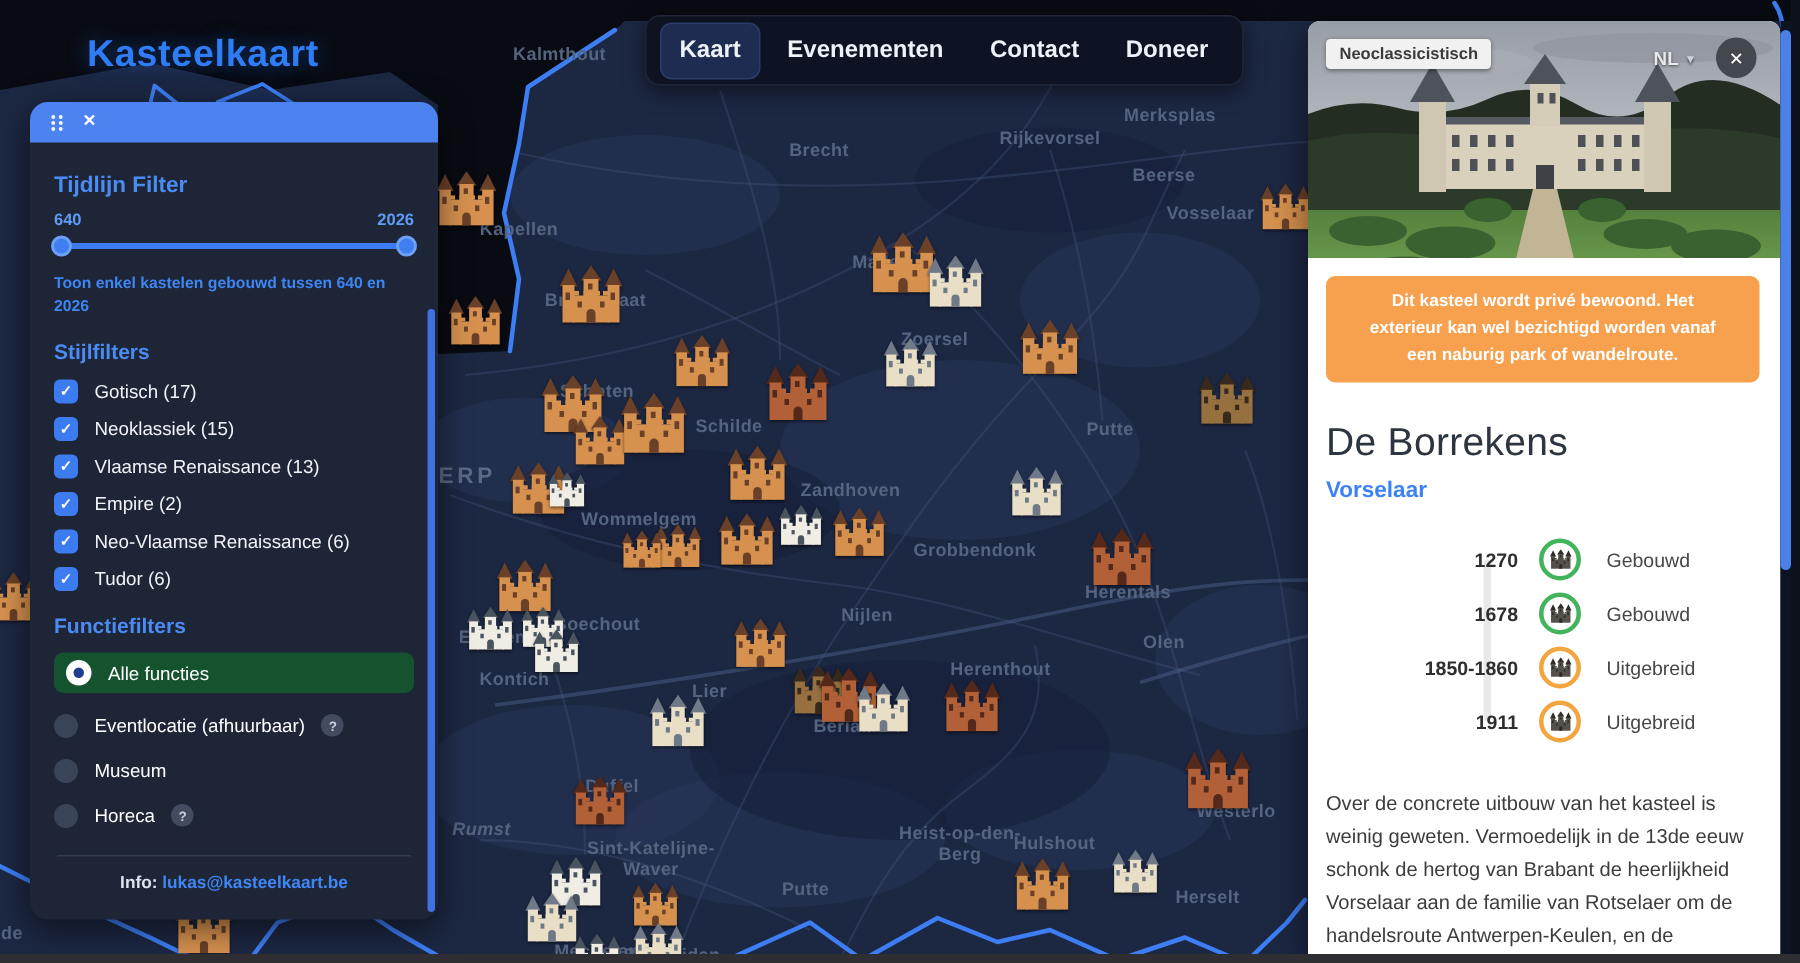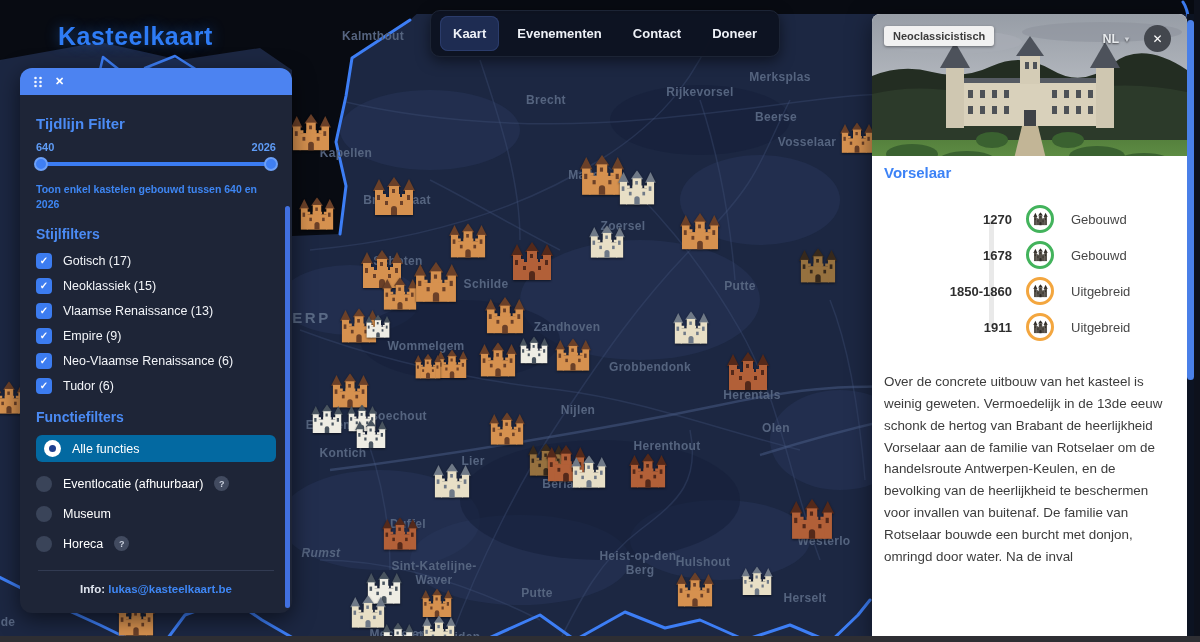--- a/index.html
+++ b/index.html
@@ -21,21 +21,21 @@
   .wall{fill:var(--wall);} .roof{fill:var(--roof);}
 
   
   .logo{position:absolute;left:10px;top:22px;z-index:6;color:#2e7cf6;font-size:25px;font-weight:800;
         letter-spacing:.5px;text-shadow:0 0 14px rgba(46,124,246,.45);margin-left:48px;}
 
   
   .topnav{position:absolute;left:430px;top:10px;height:47px;z-index:6;display:flex;align-items:center;gap:5px;
           padding:0 9px;background:rgba(13,19,33,.97);border:1px solid #1c2435;border-radius:10px;
           box-shadow:0 4px 14px rgba(0,0,0,.5);box-sizing:border-box;}
-  .tab{border:none;background:none;color:#eef1f7;font-family:inherit;font-size:13px;font-weight:700;
+  .tab{border:none;background:none;color:#eef1f7;font-family:inherit;font-size:16px;font-weight:700;
        padding:10px 13px;border-radius:8px;cursor:pointer;}
   .tab.active{background:#1e2c52;box-shadow:inset 0 0 0 1px #2b3c6b;}
 
   
   .filter-panel{position:absolute;left:20px;top:68px;width:272px;height:545px;background:#1e2537;
                 border-radius:12px;box-shadow:0 6px 22px rgba(0,0,0,.55);z-index:7;box-sizing:border-box;}
   .fp-header{height:27px;background:#4c83f1;border-radius:12px 12px 0 0;display:flex;align-items:center;
              gap:12px;padding:0 13px;}
   .fp-close{color:#fff;font-size:11px;font-weight:700;cursor:pointer;line-height:1;}
   .fp-body{padding:12px 16px 0;position:relative;}
@@ -48,36 +48,36 @@
   .range-handle{position:absolute;top:0;width:14px;height:14px;border-radius:50%;background:#3f7ff2;
                 border:2px solid #6da0f6;box-sizing:border-box;cursor:pointer;}
   .range-handle.min{left:-2px;} .range-handle.max{right:-2px;}
   .range-caption{color:#3e86f3;font-size:10.5px;font-weight:700;margin-top:11px;line-height:1.4;}
   .check-row{display:flex;align-items:center;gap:11px;margin-top:8px;height:17px;cursor:pointer;}
   .check-row:first-of-type{margin-top:10px;}
   .checkbox{width:16px;height:16px;border-radius:4px;background:#3c7cf0;color:#fff;font-size:10px;font-weight:700;
             display:flex;align-items:center;justify-content:center;flex:0 0 auto;}
   .check-label{color:#f2f4f8;font-size:12.5px;}
   .radio-row{display:flex;align-items:center;gap:11px;margin-top:13px;height:17px;cursor:pointer;}
-  .radio-row.selected{background:#0369a1;border-radius:6px;height:27px;margin-top:10px;padding:0 8px;}
+  .radio-row.selected{background:#14532d;border-radius:6px;height:27px;margin-top:10px;padding:0 8px;}
   .radio-dot{width:16px;height:16px;border-radius:50%;background:#3a4459;flex:0 0 auto;position:relative;}
   .radio-row.selected .radio-dot{width:17px;height:17px;background:#fff;}
   .radio-row.selected .radio-dot::after{content:"";position:absolute;left:5px;top:5px;width:7px;height:7px;
             border-radius:50%;background:#1e3f8f;}
   .radio-label{color:#fff;font-size:12.5px;}
   .help-badge{width:15px;height:15px;border-radius:50%;background:#424b60;color:#c9cfdc;font-size:9px;font-weight:700;
               display:flex;align-items:center;justify-content:center;flex:0 0 auto;}
   .fp-divider{height:1px;background:#323b52;margin:18px 2px 0;}
   .fp-info{margin-top:12px;text-align:center;font-size:11.5px;color:#dfe4ee;font-weight:700;}
   .fp-info .mail{color:#3f87f5;cursor:pointer;}
 
   
   .detail-panel{position:absolute;left:872px;top:14px;width:315px;height:628px;background:#fff;
                 border-radius:8px 8px 0 0;z-index:7;box-shadow:0 6px 24px rgba(0,0,0,.5);overflow:hidden;}
-  .photo{position:relative;height:142px;overflow:hidden;}
+  .photo{position:relative;height:158px;overflow:hidden;}
   .photo svg{display:block;}
   .style-badge{position:absolute;left:12px;top:12px;background:#f1f1f1;color:#3b3b3b;font-size:11px;font-weight:700;
                padding:4px 9px;border-radius:3px;box-shadow:0 1px 3px rgba(0,0,0,.4);}
   .lang{position:absolute;right:56px;top:18px;color:#e8ebee;font-size:12.5px;font-weight:700;display:flex;
         align-items:center;gap:4px;text-shadow:0 1px 2px rgba(0,0,0,.6);cursor:pointer;}
   .caret{font-size:8px;color:#cfd3d9;}
   .close-btn{position:absolute;right:16px;top:11px;width:27px;height:27px;border-radius:50%;background:#43474e;
              color:#fff;display:flex;align-items:center;justify-content:center;font-size:12px;cursor:pointer;}
   .notice{margin:12px 14px 0 12px;background:#f7a14e;border-radius:6px;color:#fff;font-size:11.5px;font-weight:700;
           text-align:center;padding:9px 18px;line-height:1.55;}
@@ -406,21 +406,21 @@
           <div class="check-row">
             <span class="checkbox">✓</span>
             <span class="check-label">Neoklassiek (15)</span>
           </div>
           <div class="check-row">
             <span class="checkbox">✓</span>
             <span class="check-label">Vlaamse Renaissance (13)</span>
           </div>
           <div class="check-row">
             <span class="checkbox">✓</span>
-            <span class="check-label">Empire (9)</span>
+            <span class="check-label">Empire (2)</span>
           </div>
           <div class="check-row">
             <span class="checkbox">✓</span>
             <span class="check-label">Neo-Vlaamse Renaissance (6)</span>
           </div>
           <div class="check-row">
             <span class="checkbox">✓</span>
             <span class="check-label">Tudor (6)</span>
           </div>
         </div>
@@ -523,20 +523,22 @@
       <span class="style-badge">Neoclassicistisch</span>
       <span class="lang">
         <span>NL</span>
         <span class="caret">▼</span>
       </span>
       <span class="close-btn">
         <span>✕</span>
       </span>
     </div>
 
+    <div class="notice">Dit kasteel wordt privé bewoond. Het exterieur kan wel bezichtigd worden vanaf een naburig park of wandelroute.</div>
+    <h1 class="dp-title">De Borrekens</h1>
     <div class="dp-loc">Vorselaar</div>
 
     <div class="timeline" id="dp-timeline">
       <div class="tl-line"></div>
     <div class="tl-row">
           <span class="tl-year">1270</span>
           <span class="tl-icon green">
             <svg viewBox="0 0 44 40" width="15" height="14">
               <use href="#cast"></use>
             </svg>

